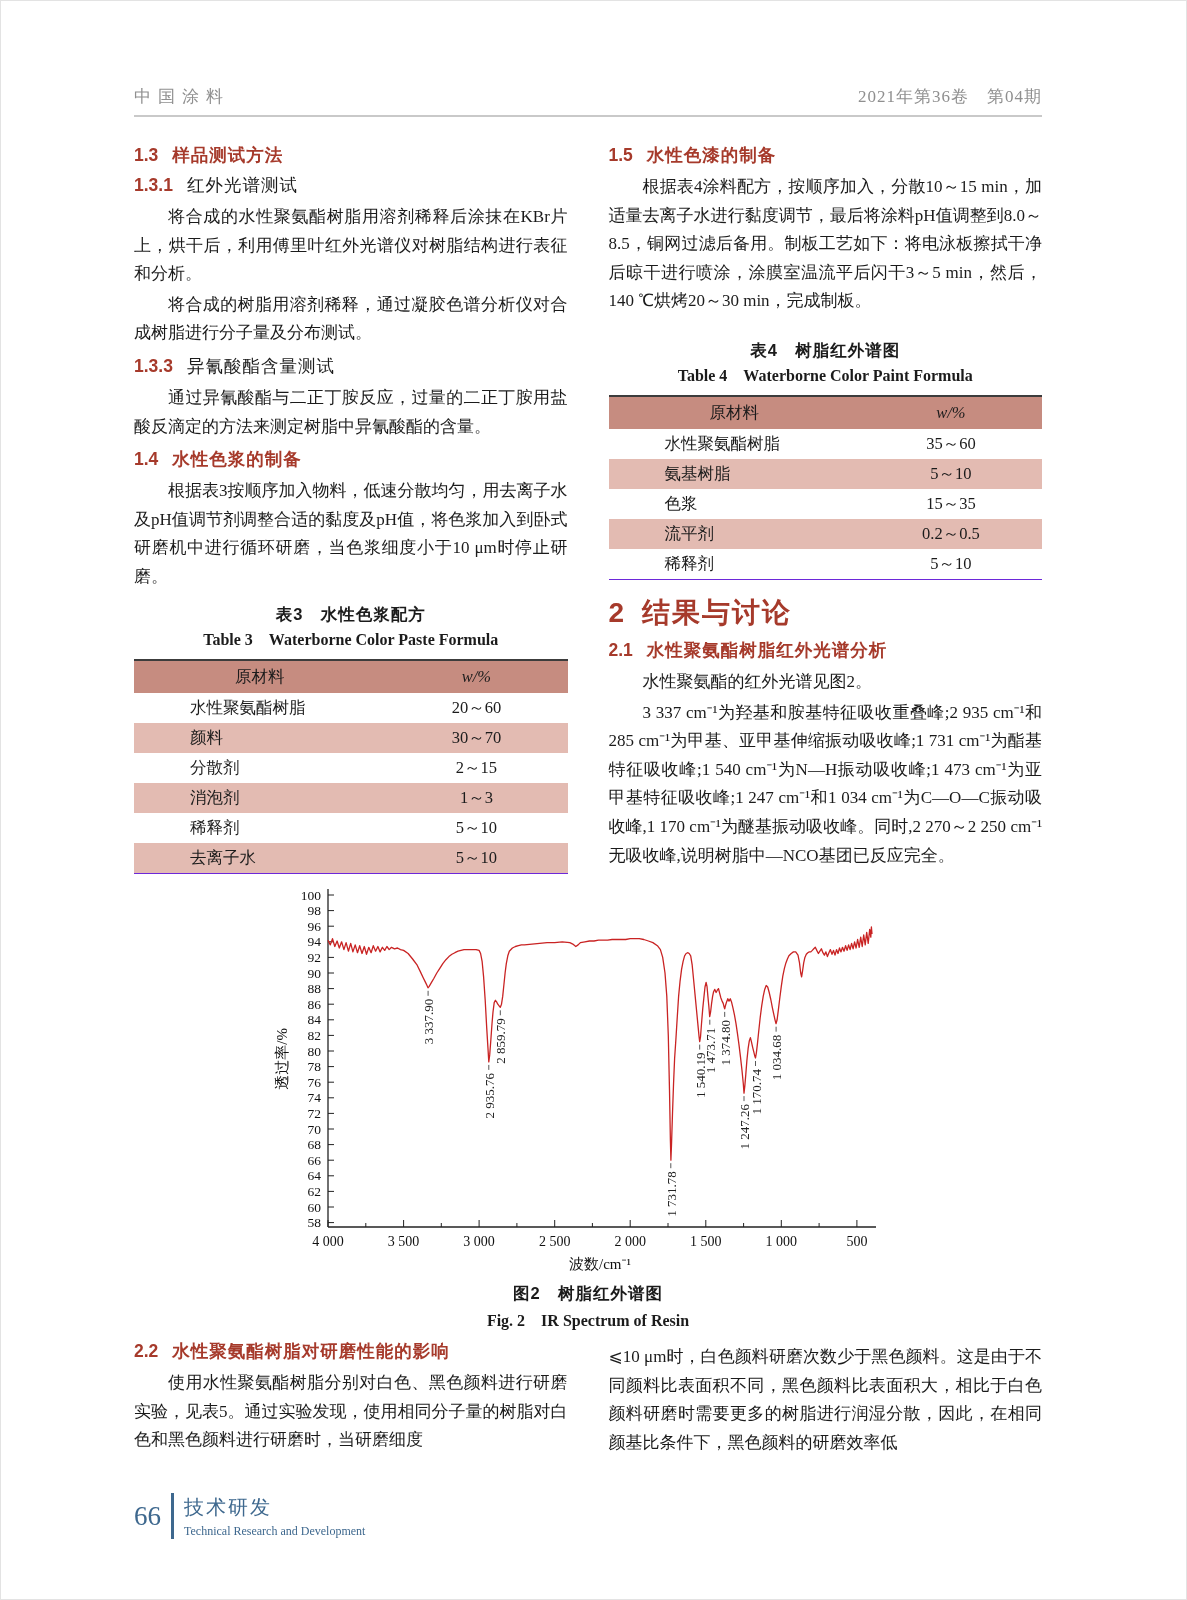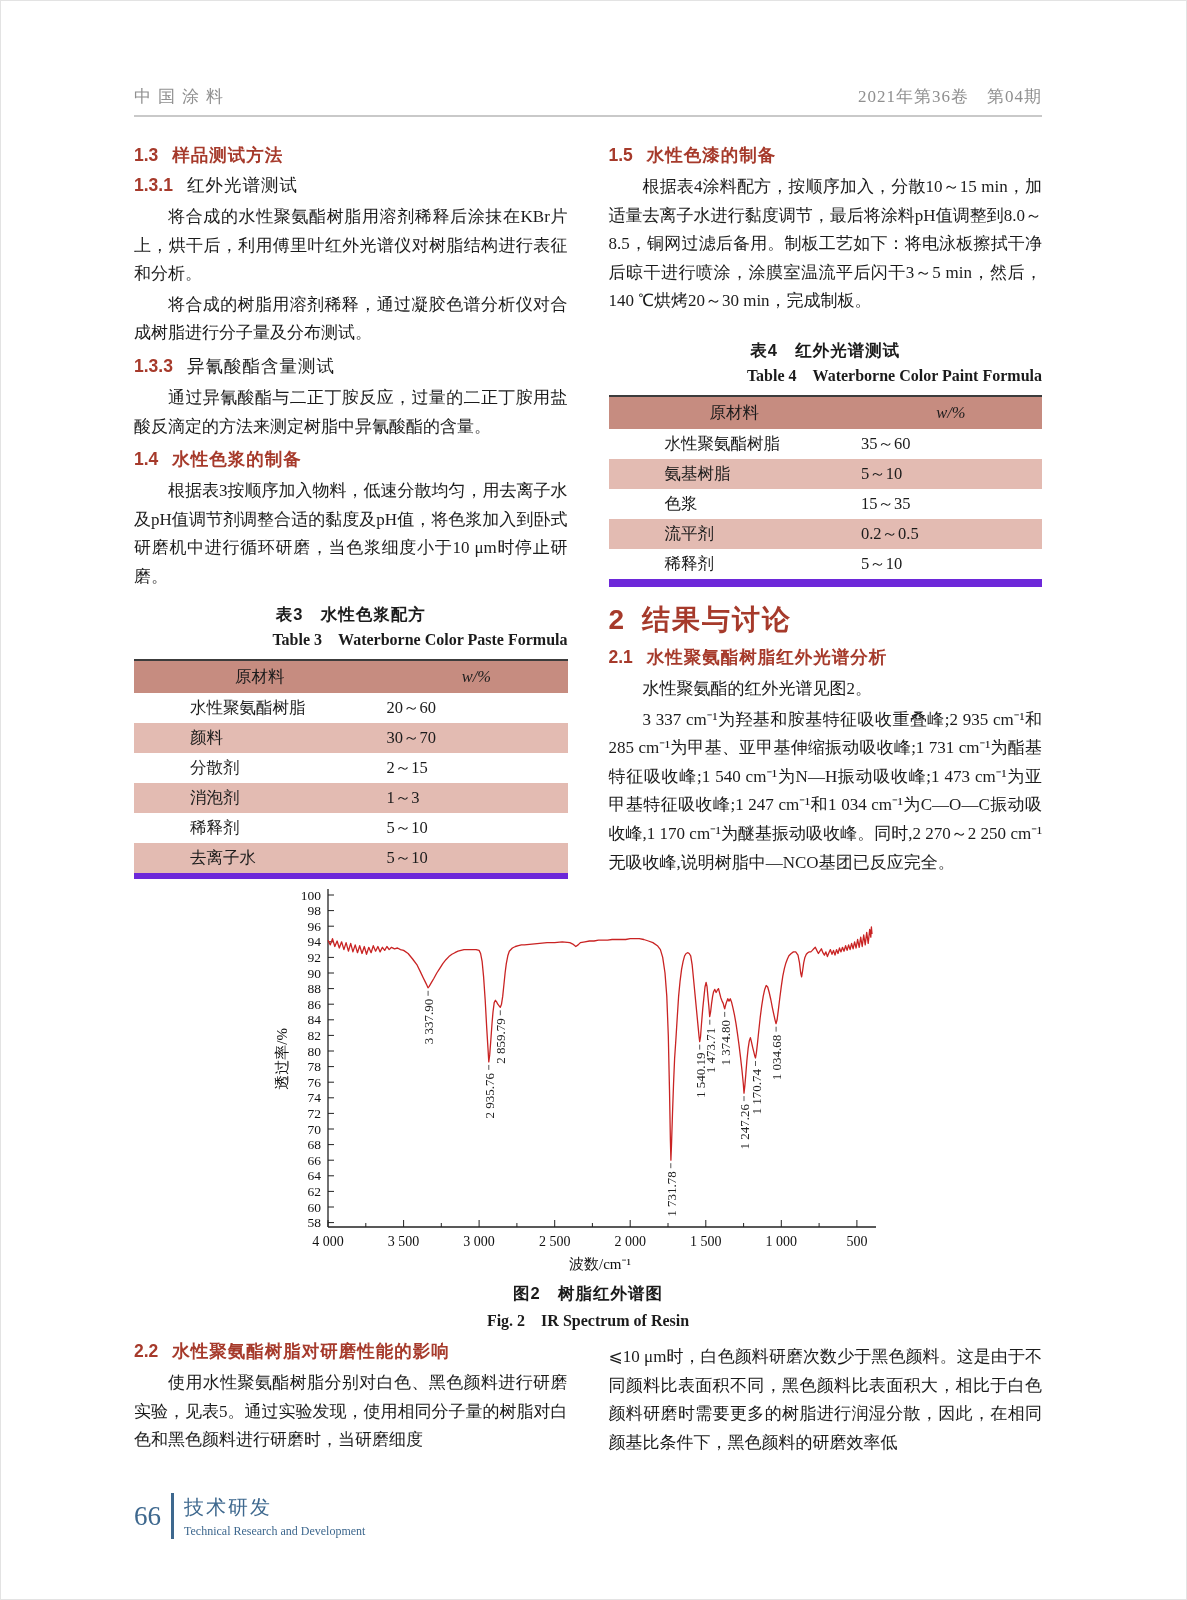--- a/index.html
+++ b/index.html
@@ -26,29 +26,29 @@
   .subsec .num{font-weight:bold;}
   .subsec .t{color:#1b1b1b;font-family:"Liberation Serif",serif;letter-spacing:1px;}
   .bigsec{margin:14px 0 6px 0;font-size:28px;font-weight:bold;font-family:"Liberation Sans",sans-serif;}
   .bigsec .num{color:#a63a2b;margin-right:18px;}
   .bigsec .t{color:#a63a2b;letter-spacing:2px;}
   p.body{margin:0 0 2px 0;font-size:17px;line-height:28.6px;text-align:justify;text-indent:2em;}
   p.body.noindent{text-indent:0;}
   
   .tbl-title-cn{text-align:center;font-weight:bold;font-size:16.5px;margin-top:12px;
                 font-family:"Liberation Sans",sans-serif;letter-spacing:1px;}
-  .tbl-title-en{text-align:right;font-weight:bold;font-size:16px;margin:4px 0 8px 0;}
+  .tbl-title-en{text-align:center;font-weight:bold;font-size:16px;margin:4px 0 8px 0;}
   table.formula{width:100%;border-collapse:collapse;border-top:2px solid #3c3c3c;
-                border-bottom:8px solid #6d28d9;font-size:16.5px;}
+                border-bottom:1px solid #6d28d9;font-size:16.5px;}
   table.formula th{background:#c68c80;font-weight:normal;height:30px;}
   table.formula th.mcol{width:58%;}
   table.formula th.wcol{font-style:italic;}
   table.formula td{height:28px;}
   table.formula td:first-child{padding-left:56px;text-align:left;}
-  table.formula td:last-child{text-align:left;}
+  table.formula td:last-child{text-align:center;}
   table.formula tbody tr:nth-child(even){background:#e3bbb2;}
   
   .figure-block{margin-top:2px;height:438px;}
   .chart-wrap{margin-left:138px;}
   .fig-caption-cn{text-align:center;font-weight:bold;font-size:16.5px;margin-top:4px;
                   font-family:"Liberation Sans",sans-serif;letter-spacing:1px;}
   .fig-caption-en{text-align:center;font-weight:bold;font-size:16px;margin-top:6px;}
   
   .page-footer{position:absolute;left:133px;bottom:60px;display:flex;align-items:center;color:#3e688e;}
   .page-num{font-size:27px;margin-right:10px;}
@@ -122,21 +122,21 @@
               </tr>
             </tbody>
         </table>
       </div>
 
       <div class="col">
         <h3 class="sec">
           <span class="num">1.5</span><span class="t">水性色漆的制备</span>
         </h3>
         <p class="body">根据表4涂料配方，按顺序加入，分散10～15 min，加适量去离子水进行黏度调节，最后将涂料pH值调整到8.0～8.5，铜网过滤后备用。制板工艺如下：将电泳板擦拭干净后晾干进行喷涂，涂膜室温流平后闪干3～5 min，然后，140 ℃烘烤20～30 min，完成制板。</p>
-        <div class="tbl-title-cn" style="margin-top:24px;">表4　红外光谱测试</div>
+        <div class="tbl-title-cn" style="margin-top:24px;">表4　树脂红外谱图</div>
         <div class="tbl-title-en">Table 4　Waterborne Color Paint Formula</div>
         <table class="formula" id="table4">
           <thead>
             <tr>
               <th class="mcol">原材料</th>
               <th class="wcol">w/%</th>
             </tr>
           </thead>
           <tbody>
               <tr>

